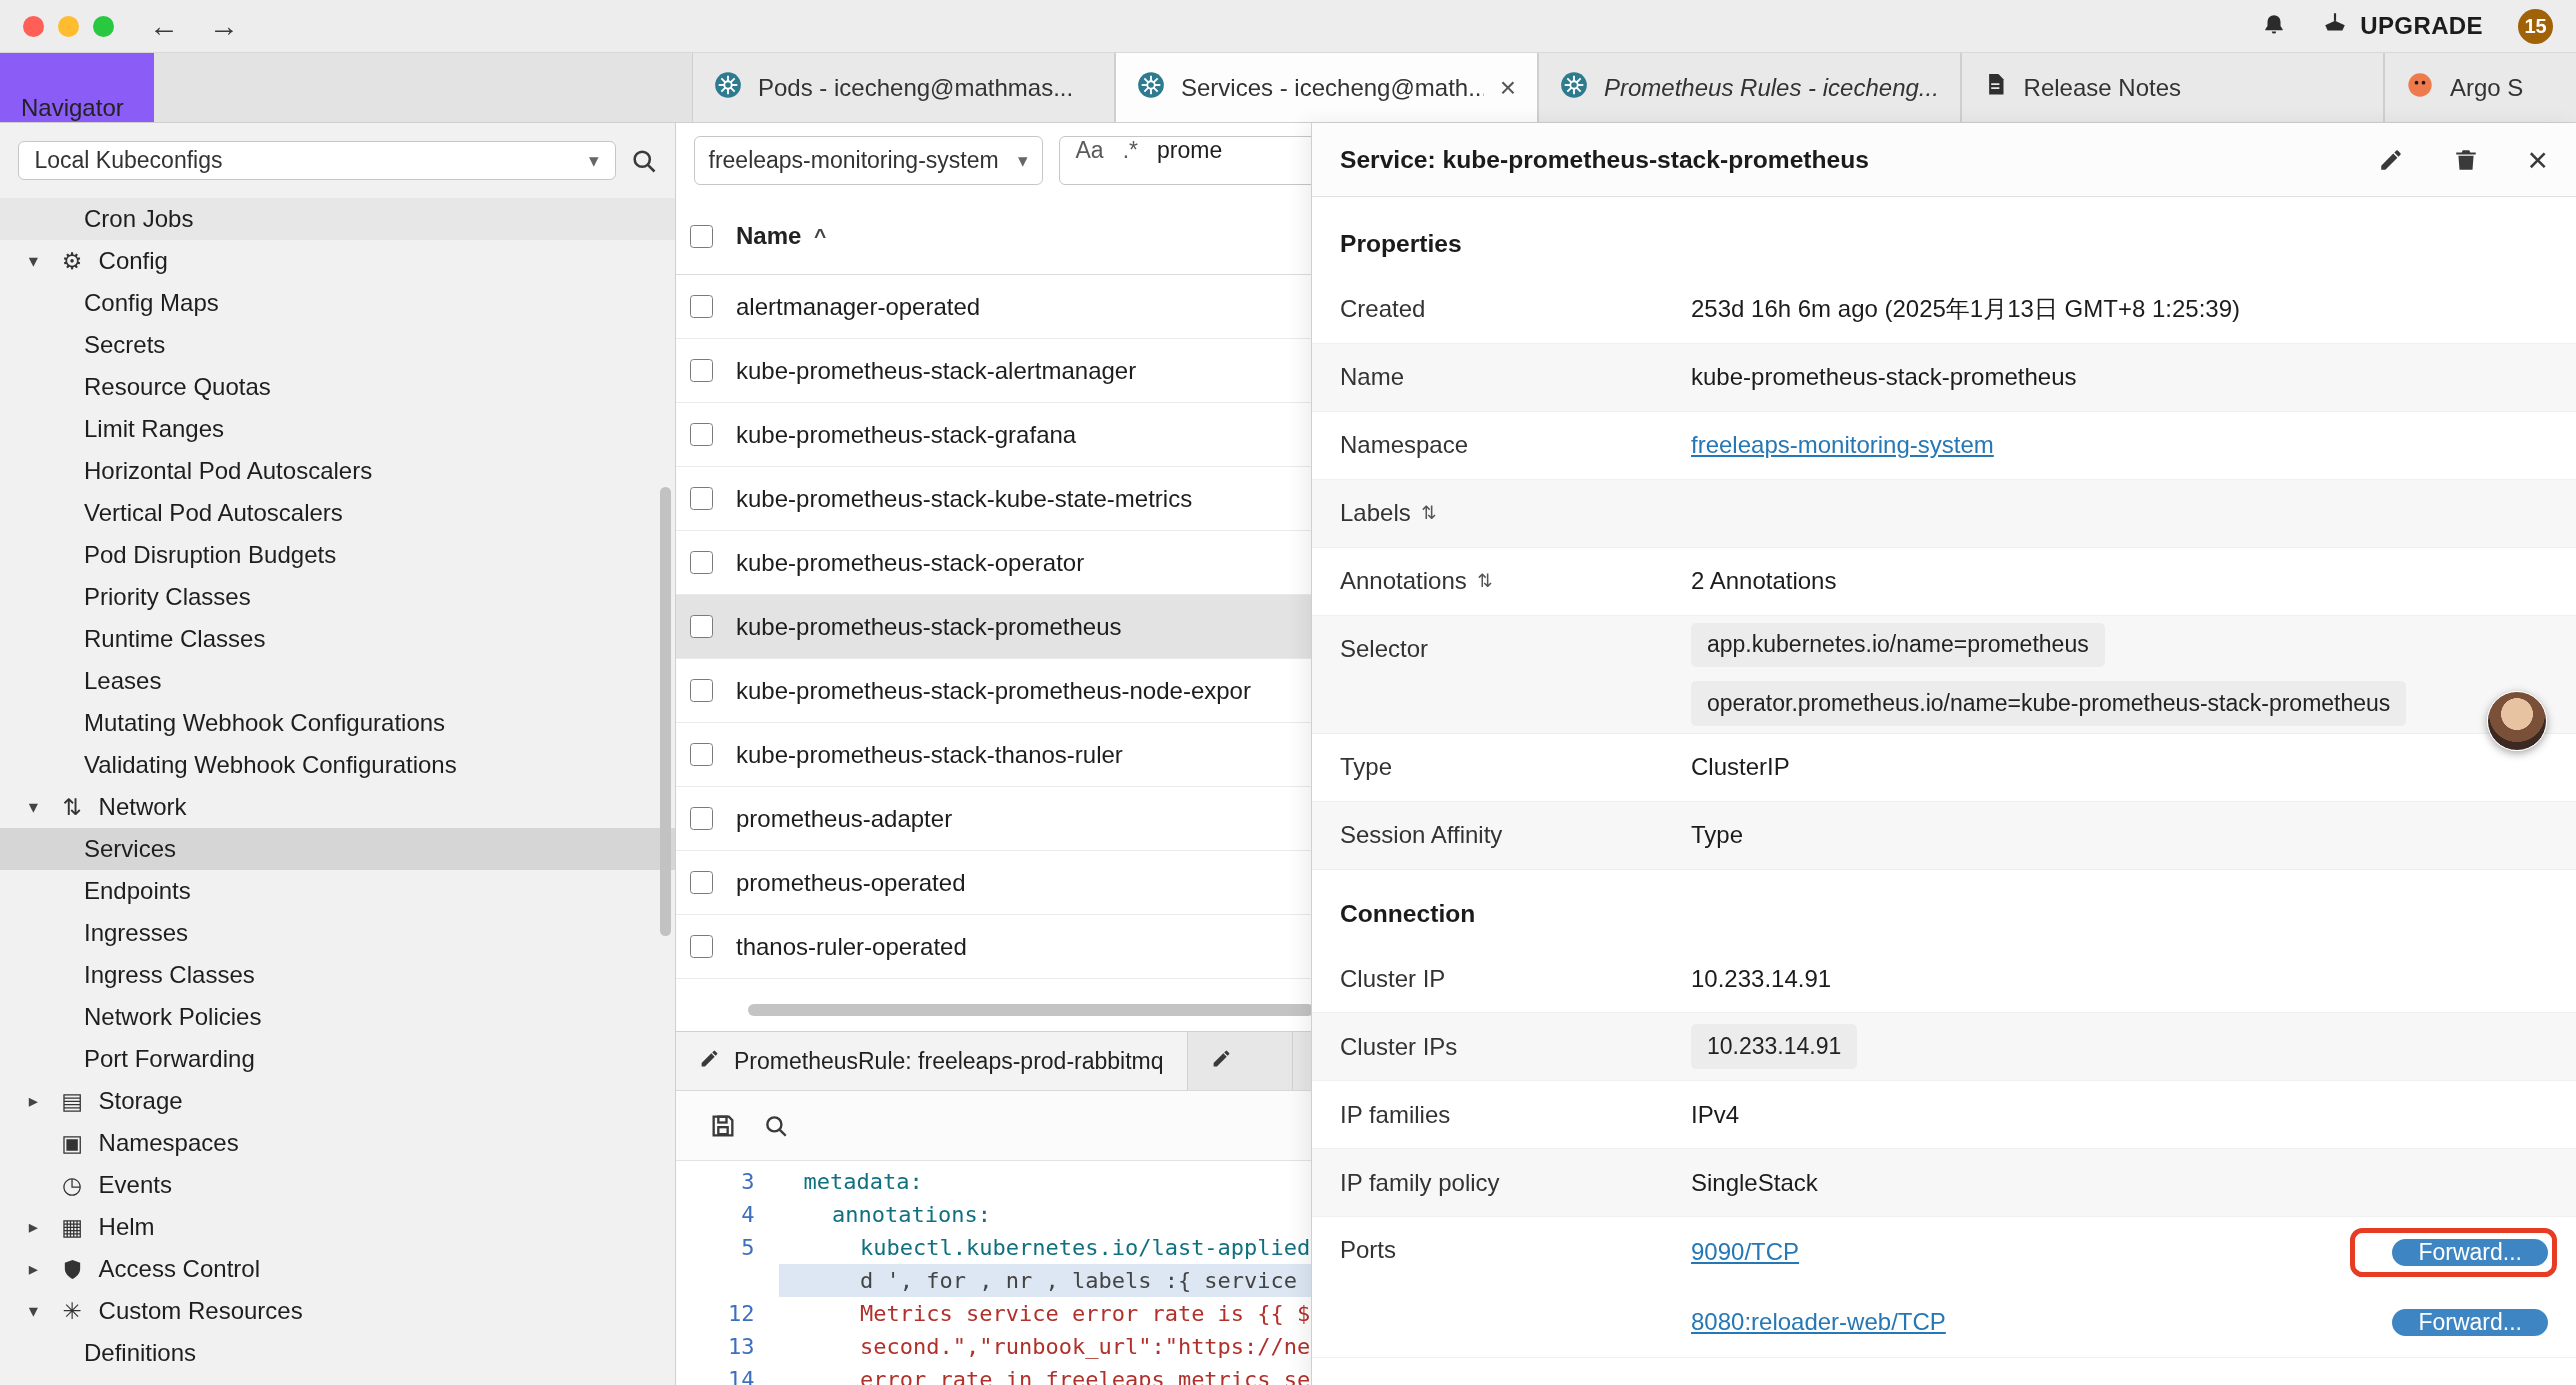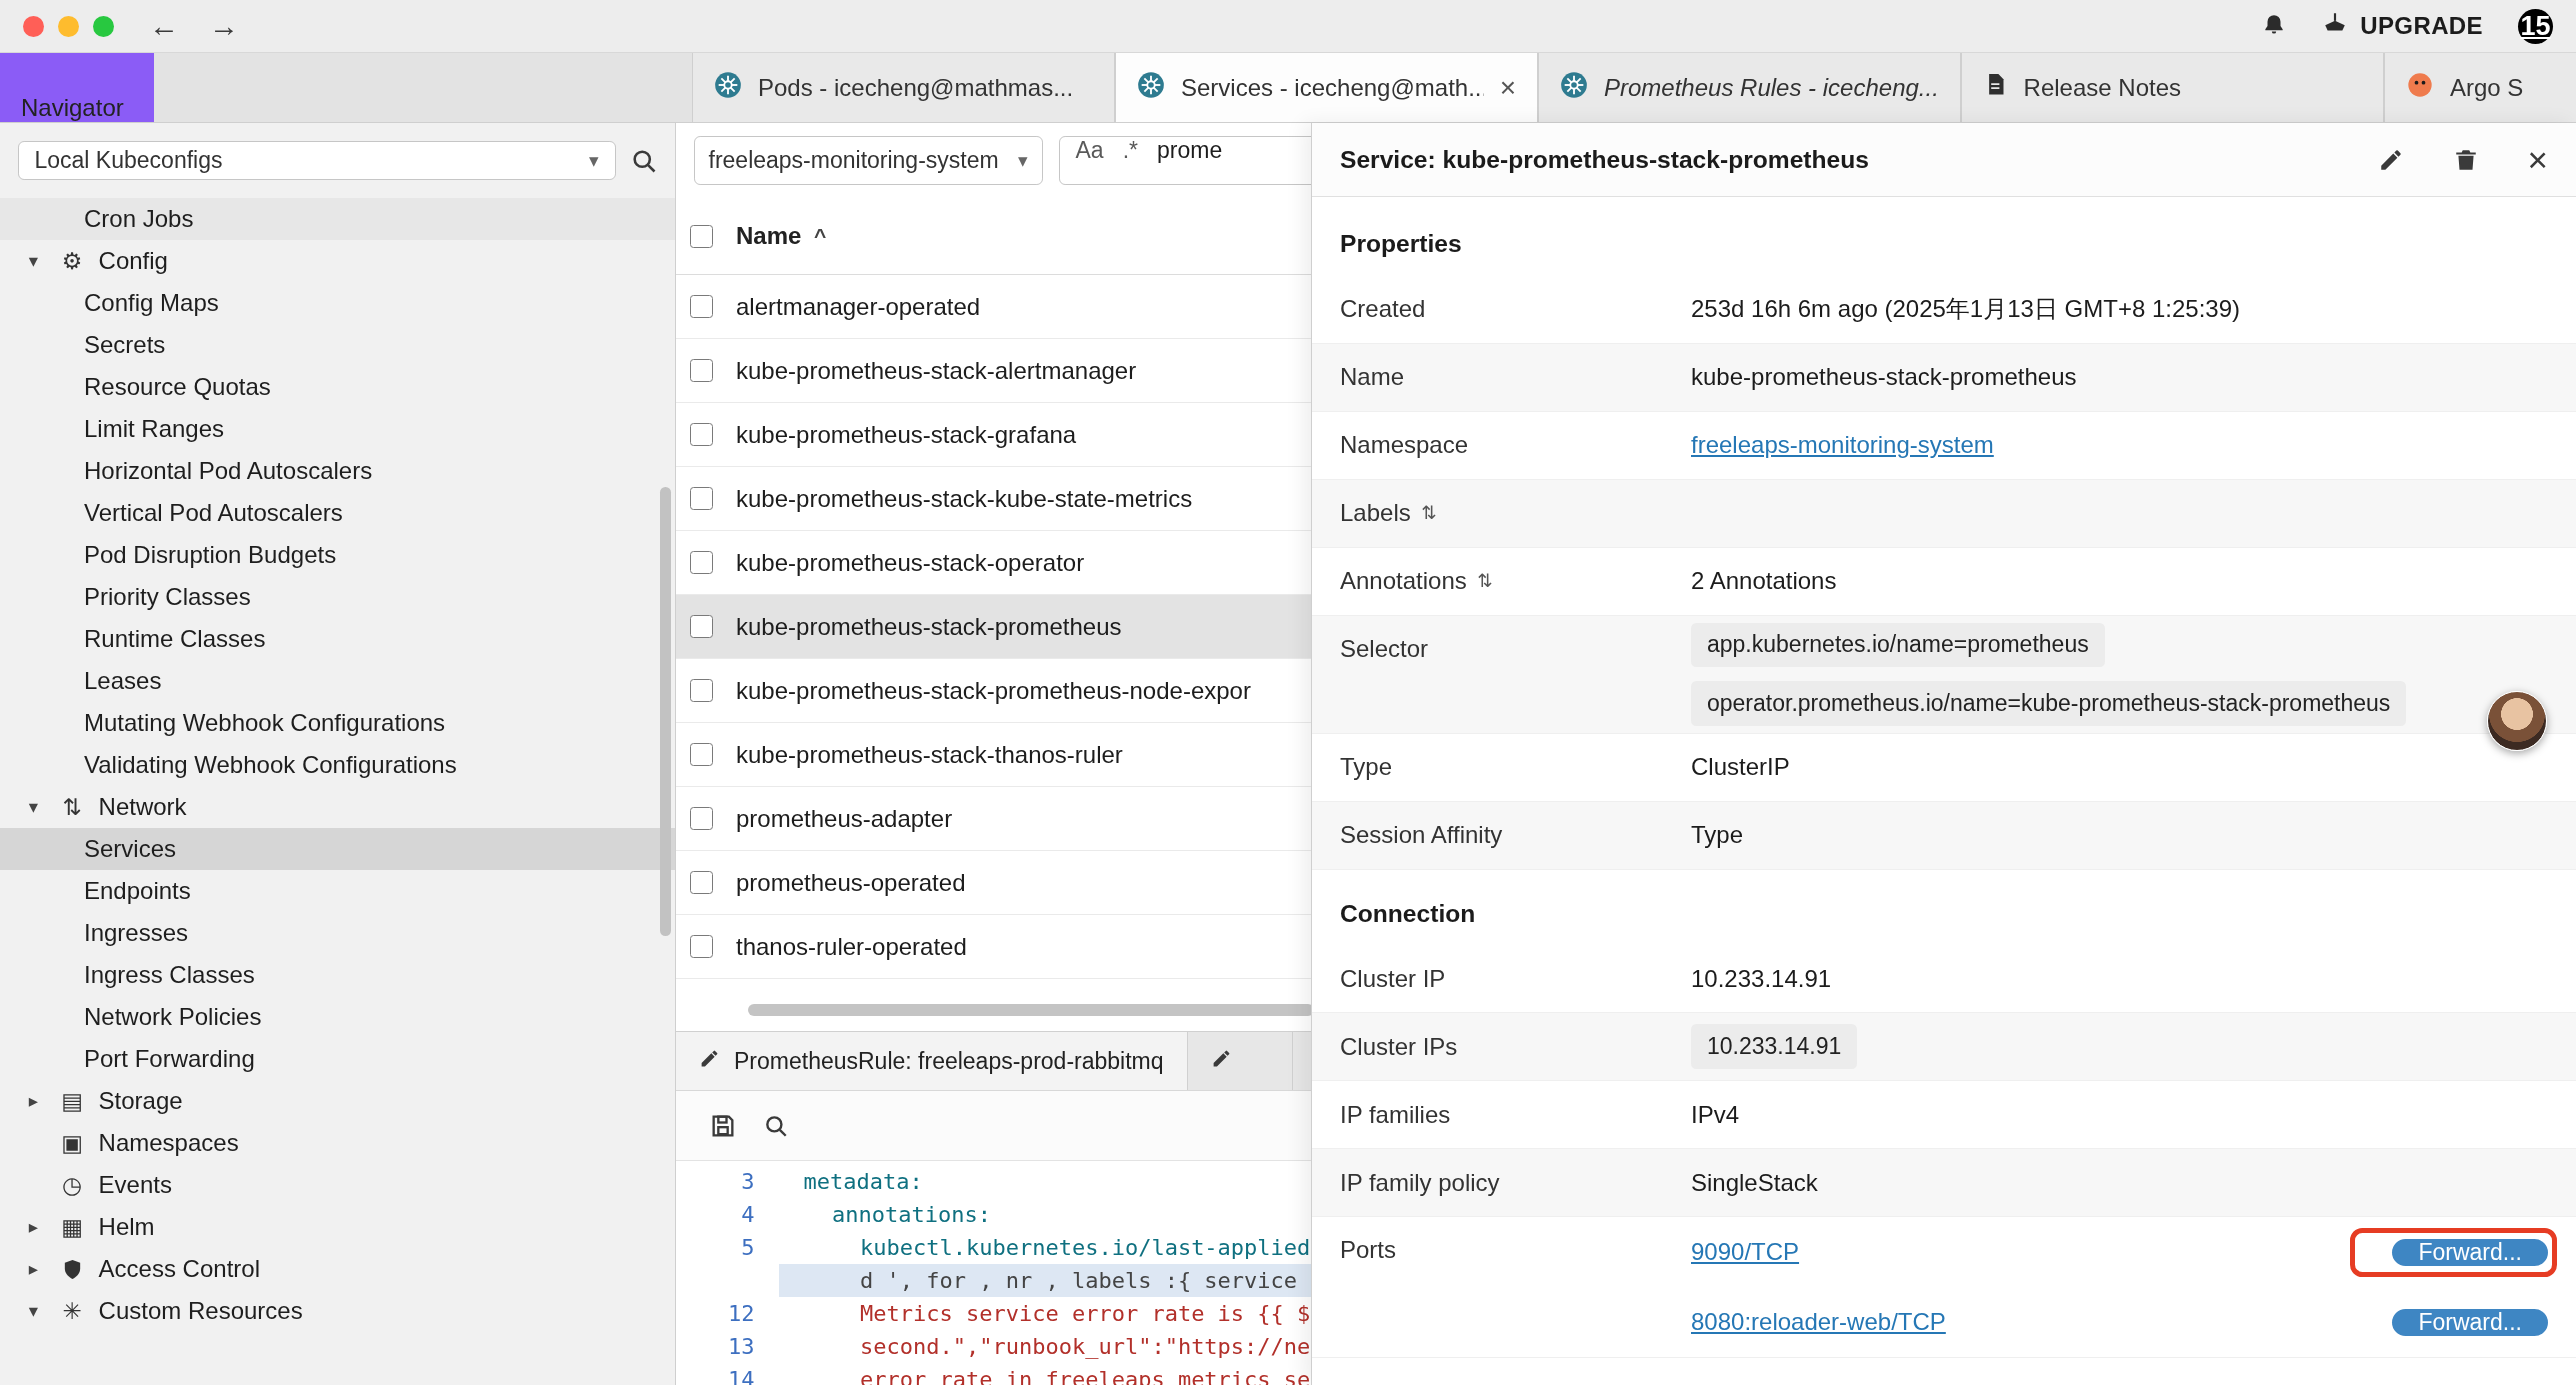--- a/index.html
+++ b/index.html
@@ -7,21 +7,21 @@
   body { font-family:"Liberation Sans", sans-serif; background:#fff; color:#1d1d1d; position:relative; }
 
   
   .titlebar { height:53px; background:#ededed; border-bottom:0.9px solid #d8d8d8; display:flex; align-items:center; padding:0 23px; }
   .lights { display:flex; gap:14px; }
   .light { width:21px; height:21px; border-radius:50%; }
   .light.red { background:#ff5f57; } .light.yellow { background:#febc2e; } .light.green { background:#28c840; }
   .nav-arrows { margin-left:35px; display:flex; gap:30px; font-size:30px; color:#3a3a3a; line-height:1; }
   .titlebar-right { margin-left:auto; display:flex; align-items:center; gap:35px; }
   .upgrade { display:flex; align-items:center; gap:12.3px; font-size:24px; font-weight:700; letter-spacing:0.4px; color:#1c1c1c; }
-  .count-badge { width:35px; height:35px; border-radius:50%; background:#000000; color:#fff; font-size:27px; font-weight:700; display:flex; align-items:center; justify-content:center;text-decoration:underline; }
+  .count-badge { width:35px; height:35px; border-radius:50%; background:#a16207; color:#fff; font-size:20px; font-weight:700; display:flex; align-items:center; justify-content:center; }
 
   
   .tabbar { height:70px; background:#e3e3e3; border-bottom:0.9px solid #cfcfcf; display:flex; align-items:stretch; }
   .navigator-tab { width:154px; background:#8b5cf6; display:flex; align-items:flex-end; padding-left:21px; font-size:24px; color:#222; }
   .tab-spacer { width:538px; }
   .tab { width:423px; display:flex; align-items:center; gap:16px; padding:0 21px; font-size:24px; color:#333; background:#e9e9e9; border-right:0.9px solid #cfcfcf; border-left:0.9px solid #cfcfcf; overflow:hidden; white-space:nowrap; }
   .tab.active { background:#fdfdfd; }
   .tab .tab-label { overflow:hidden; white-space:nowrap; }
   .tab.italic .tab-label { font-style:italic; }
   .tab .tab-close { margin-left:auto; font-size:28px; color:#555; }
@@ -321,20 +321,23 @@
               <path d="M12 2l8 3v6c0 5-3.5 8.5-8 11-4.5-2.5-8-6-8-11V5z"></path>
             </svg>
         </span>
         <span>Access Control</span>
       </div>
       <div class="nav-row lvl1">
         <span class="chev">▾</span>
         <span class="nicon">✳</span>
         <span>Custom Resources</span>
       </div>
+      <div class="nav-row lvl2">
+          <span>Definitions</span>
+        </div>
     </div>
 
     <div class="v-scrollbar"></div>
   </div>
 
   <div class="middle">
     <div class="middle-toolbar">
       <div class="ns-select">
         <span>freeleaps-monitoring-system</span>
         <span class="sel-chev">▾</span>

